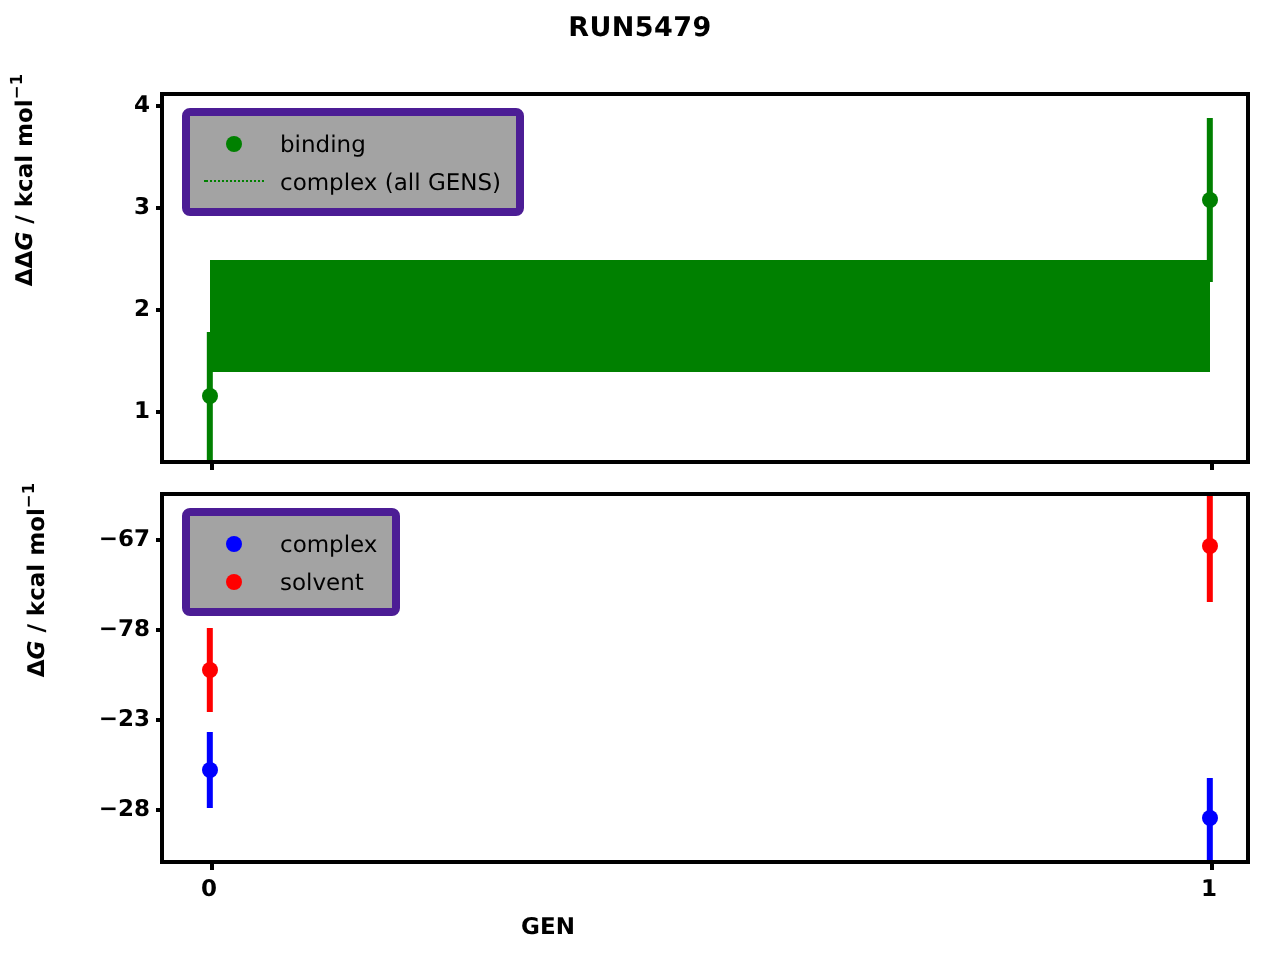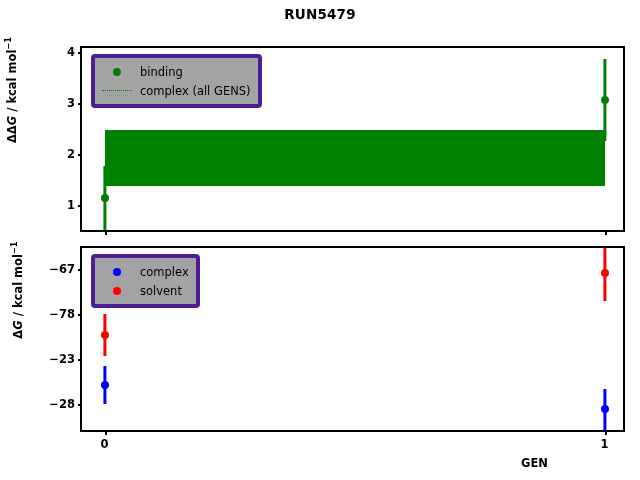--- a/index.html
+++ b/index.html
@@ -83,21 +83,21 @@
     color:#000;
     white-space:nowrap;
     text-align:center;
   }
   #ytitle-top{left:-58px;top:83px;width:140px;}
   #ytitle-bottom{left:-52px;top:283px;width:140px;}
   .xtitle{
     position:absolute;
     left:0;width:548px;
     top:456px;
-    text-align:right;
+    text-align:center;
     font-size:11.5px;
     font-weight:bold;
     color:#000;
   }
   sup{font-size:0.72em;vertical-align:super;line-height:0;}
 
   
   .band{position:absolute;}
   .errbar{position:absolute;transform:translateX(-50%);}
   .marker{

